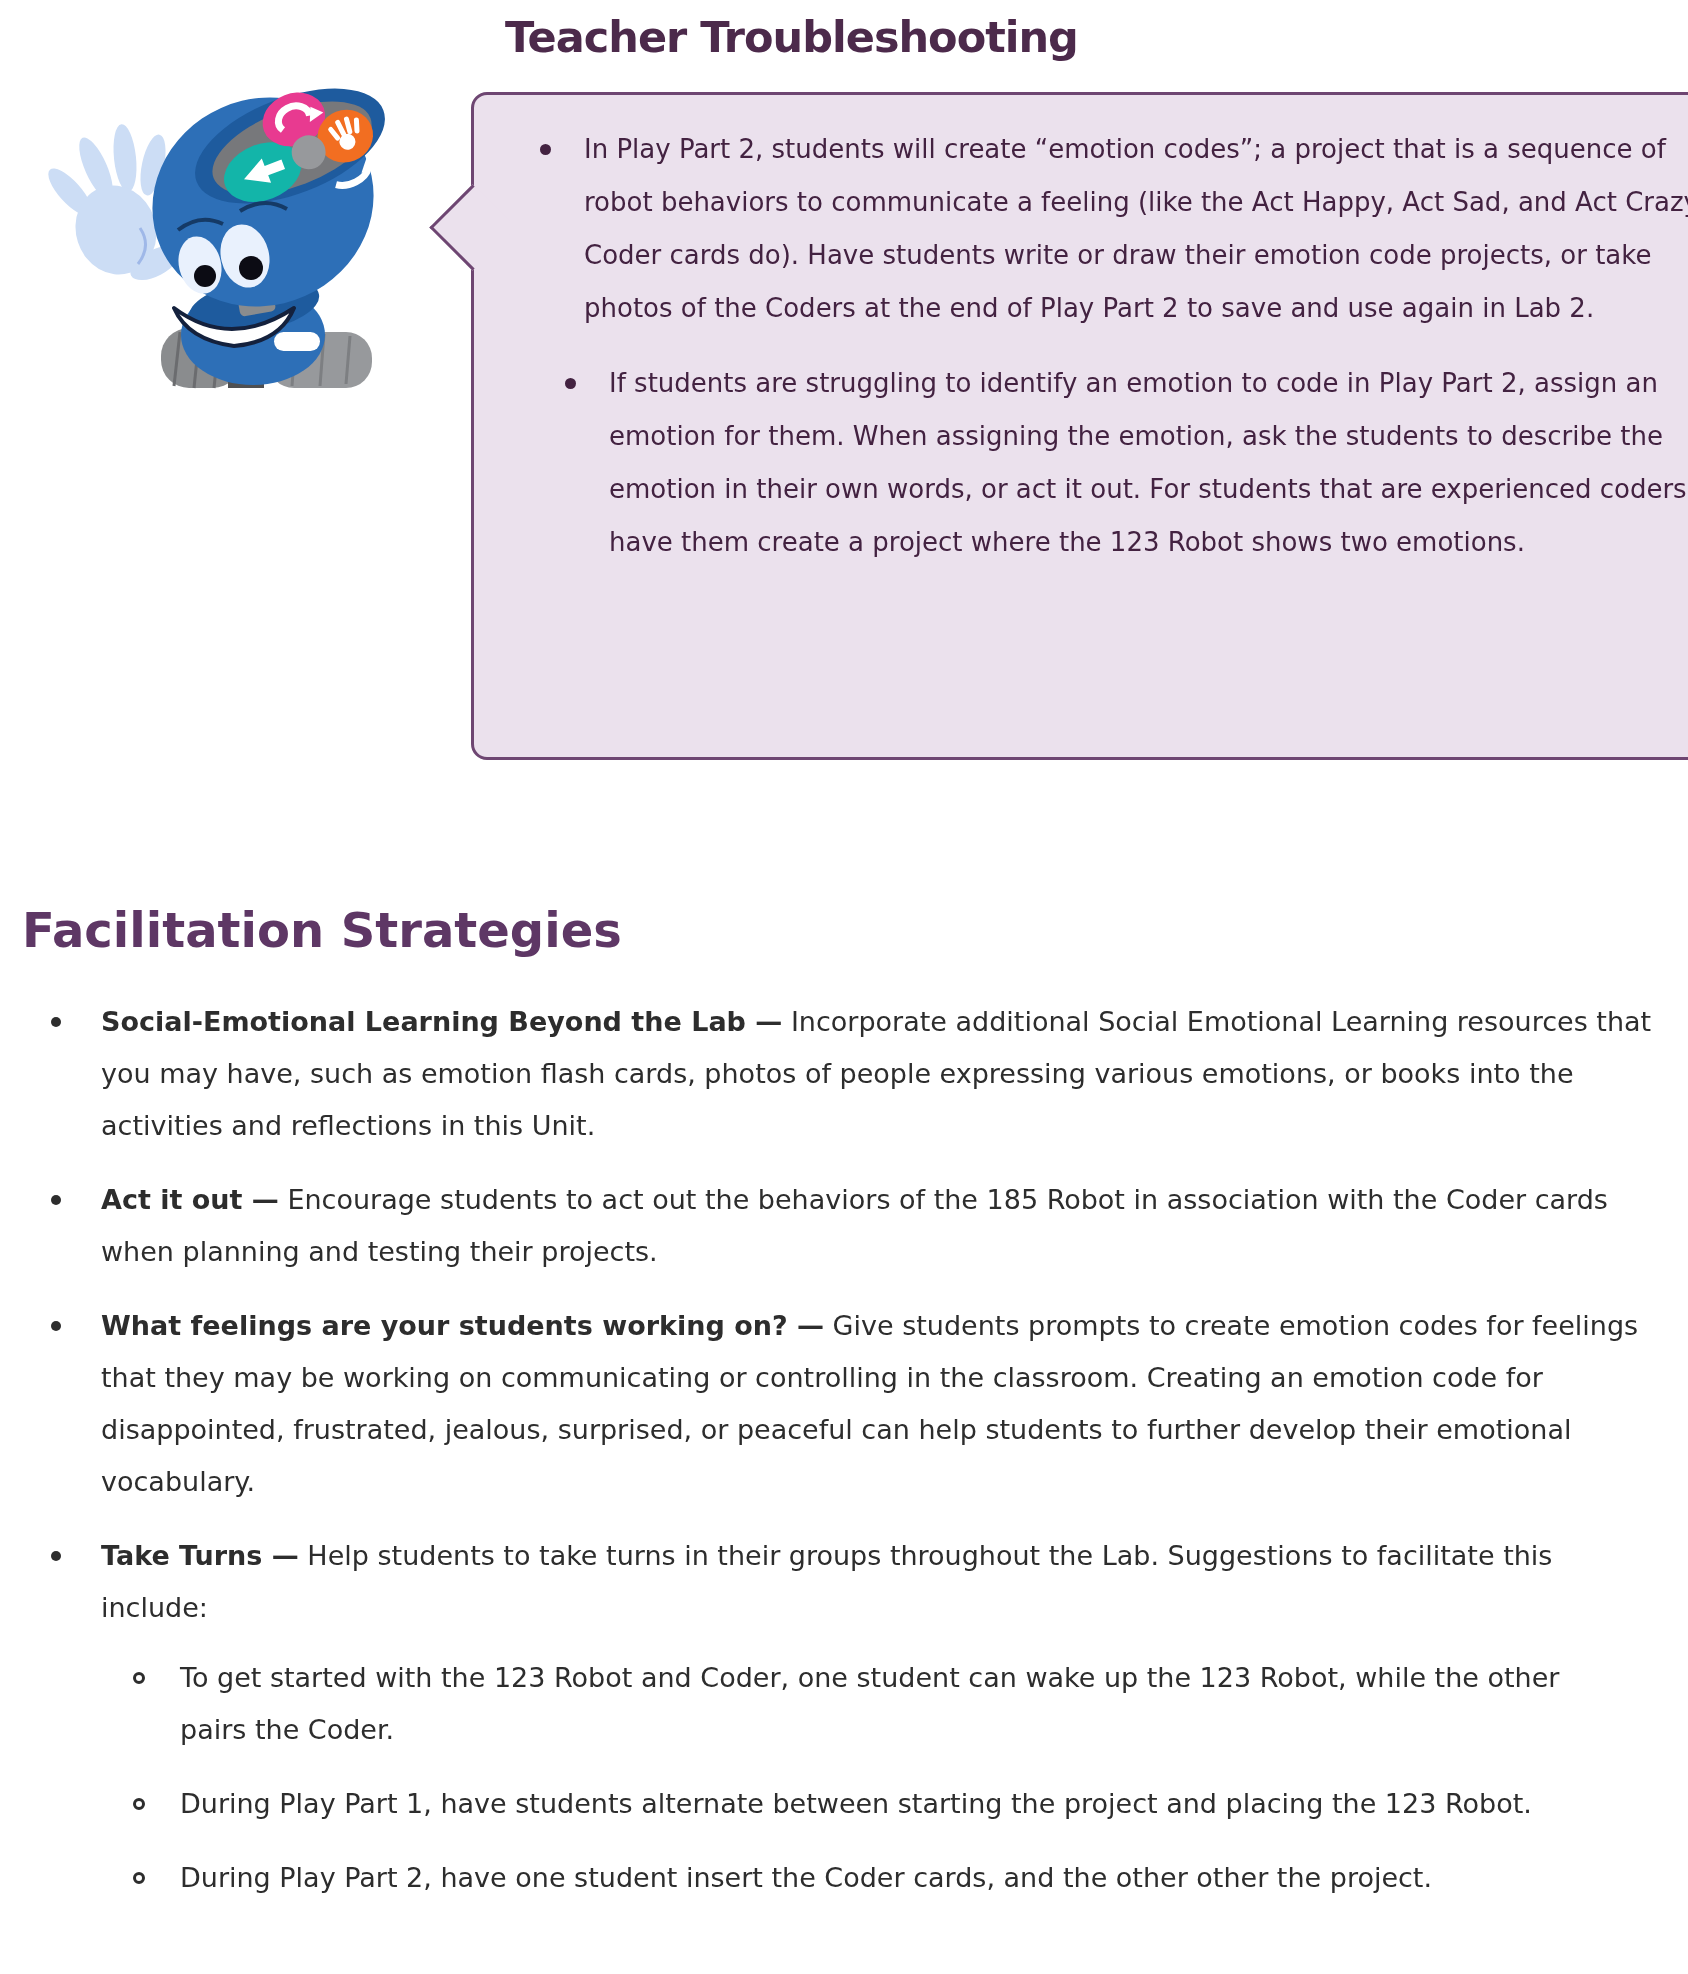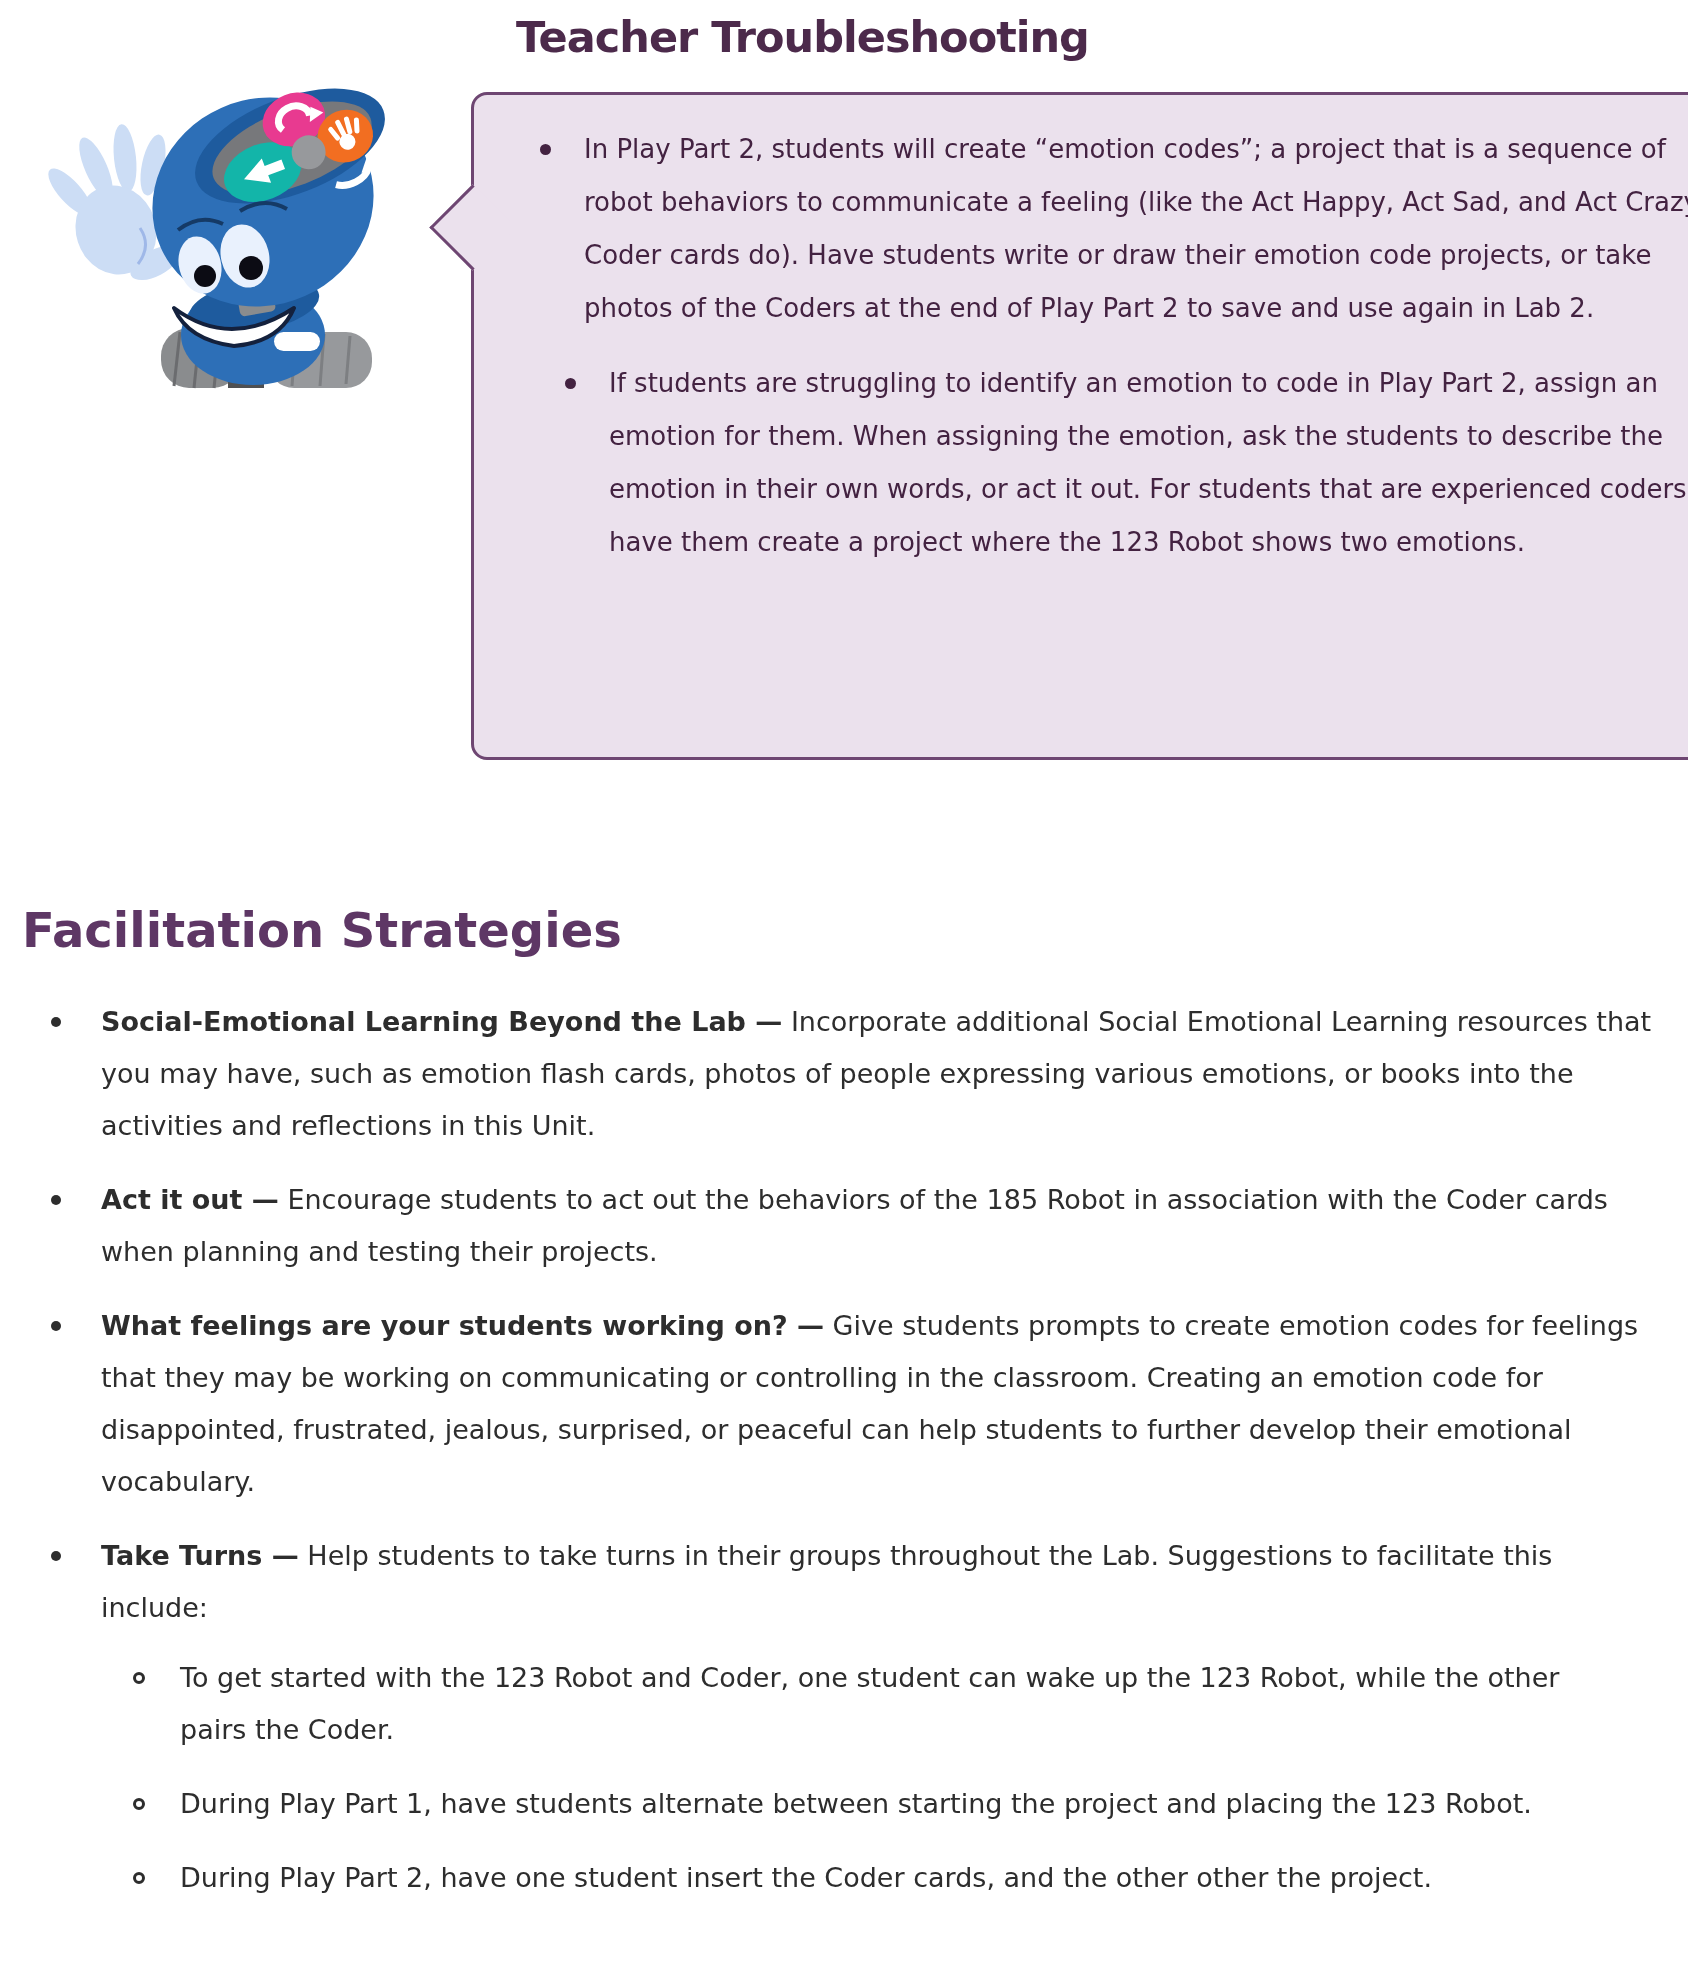--- a/index.html
+++ b/index.html
@@ -15,21 +15,21 @@
     --button-teal:#13b5a9;
     --button-magenta:#e83a90;
     --button-orange:#f26e21;
   }
   html,body{margin:0;padding:0;background:#ffffff;}
   .page{
     position:relative;width:1688px;height:1974px;background:#fff;
     font-family:"DejaVu Sans","Liberation Sans",sans-serif;overflow:hidden;
   }
   .title{
-    position:absolute;left:516px;top:12px;margin:0;
+    position:absolute;left:505px;top:12px;margin:0;
     font-size:43px;font-weight:bold;letter-spacing:-1px;
     color:var(--title-text);
   }
   .robot{position:absolute;left:28px;top:80px;width:385px;height:315px;}
   .robot svg{display:block;width:100%;height:100%;}
 
   .bubble{
     position:absolute;left:471px;top:92px;width:1314px;height:668px;
     box-sizing:border-box;background:var(--bubble-bg);
     border:3px solid var(--bubble-border);border-radius:16px;

